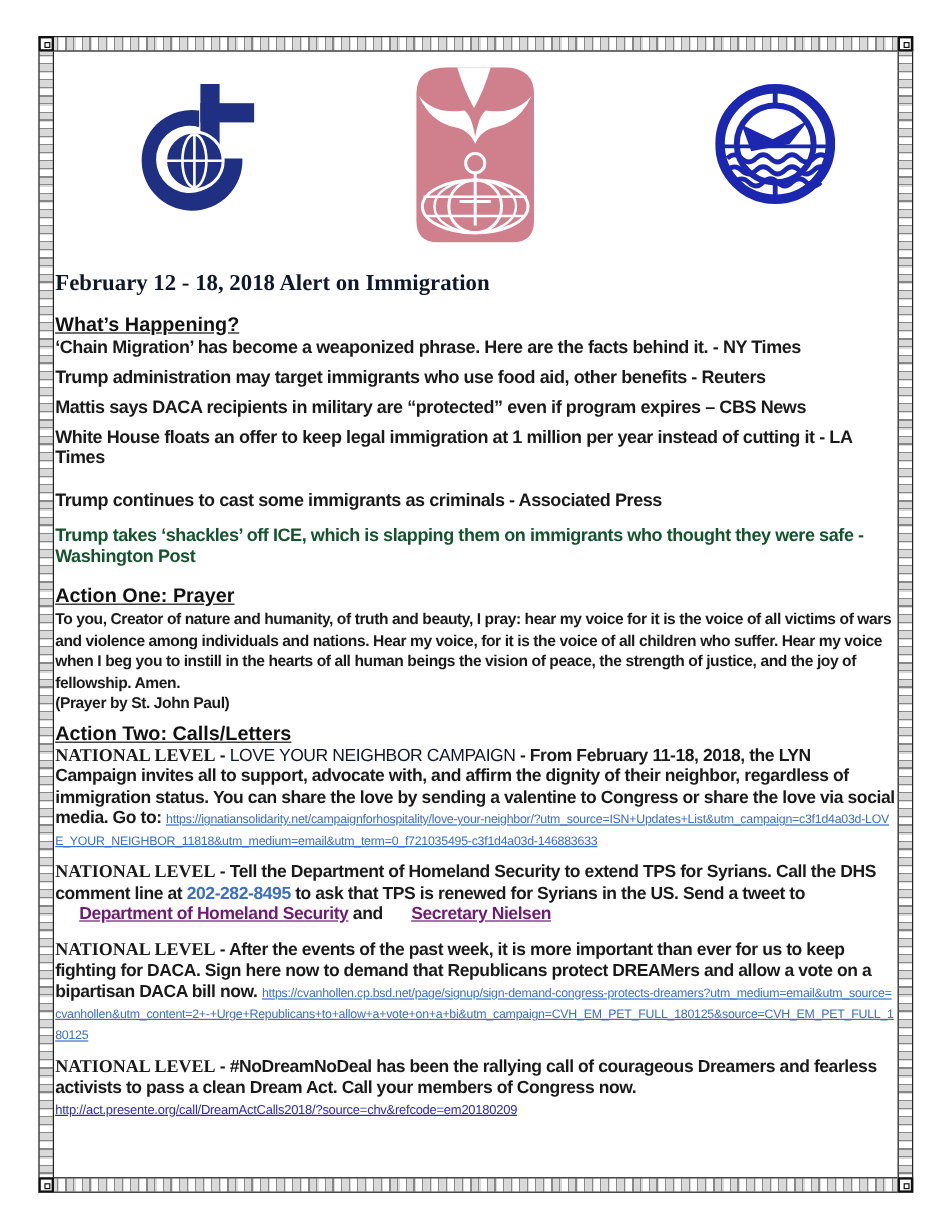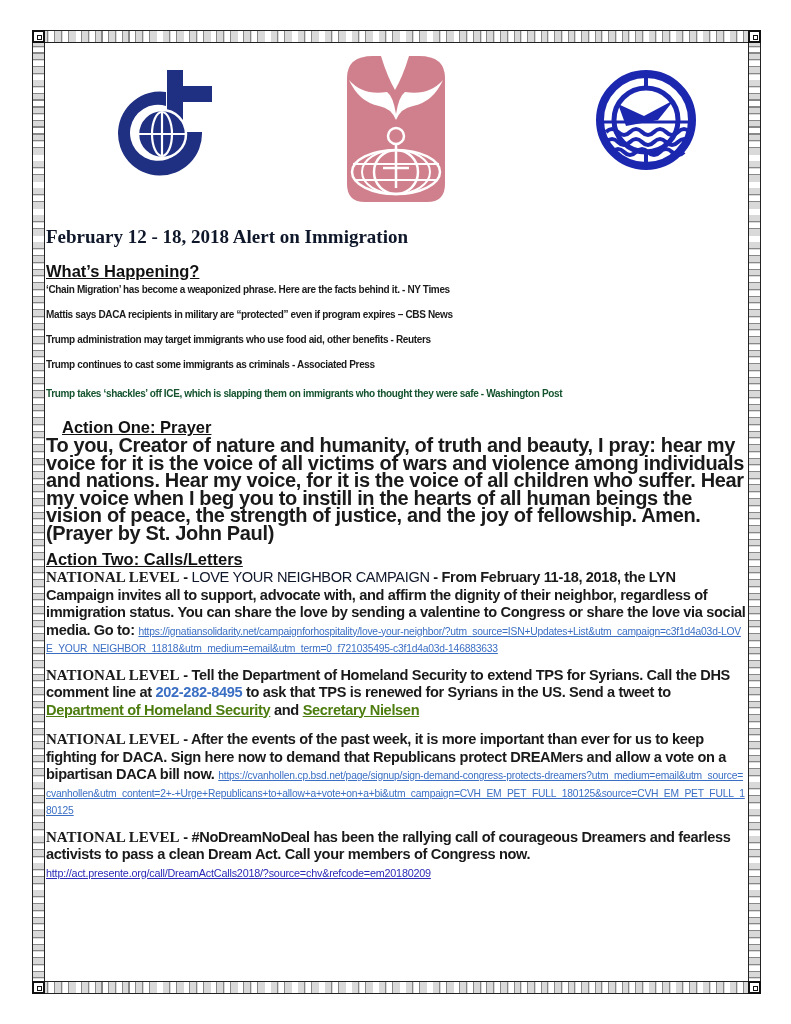--- a/index.html
+++ b/index.html
@@ -26,28 +26,28 @@
   .corner.bl { left: 0; bottom: 0; } .corner.br { right: 0; bottom: 0; }
 
   .logo { position: absolute; }
   .logo-left { left: 106px; top: 70px; width: 106px; height: 106px; }
   .logo-mid { left: 343px; top: 56px; width: 106px; height: 146px; }
   .logo-right { left: 596px; top: 70px; width: 100px; height: 100px; }
 
   .content { position: absolute; left: 46px; top: 226px; width: 700px; }
   .title { text-align: left; font-family: "Liberation Serif", serif; font-weight: bold; font-size: 19px; margin: 0 0 14px 0; color: #0f172a; }
   .section-h { font-family: Liberation Sans, sans-serif; font-weight: bold; font-size: 16.5px; text-decoration: underline; margin: 0; line-height: 19px; color: #111; }
-  .news { font-weight: bold; font-size: 10px; line-height: 17px; letter-spacing: -0.35px; margin: 0; color: #1a1a1a; }
+  .news { font-weight: bold; font-size: 15px; line-height: 17px; letter-spacing: -0.35px; margin: 0; color: #1a1a1a; }
   .news.gray { color: #14532d; }
-  .prayer { font-weight: bold; font-size: 20px; line-height: 17.5px; letter-spacing: -0.35px; margin: 0; }
+  .prayer { font-weight: bold; font-size: 13px; line-height: 17.5px; letter-spacing: -0.35px; margin: 0; }
   .action { font-weight: bold; font-size: 14.6px; line-height: 17.5px; letter-spacing: -0.35px; margin: 0; }
   .lvl { font-family: "Liberation Serif", serif; font-weight: bold; letter-spacing: 0; font-size: 15px; }
   .campaign { color: #0f172a; font-weight: normal; }
   .link-sm { color: #3b6fc4; font-weight: normal; font-size: 10.3px; line-height: 12.5px; letter-spacing: -0.2px; text-decoration: underline; word-break: break-all; }
-  .link-med { color: #4d7c0f; text-decoration: underline; }
+  .link-med { color: #701a75; text-decoration: underline; padding-left: 20px; }
   .phone { color: #3b6fc4; }
   .link-purple { color: #2b2bb8; font-weight: normal; font-size: 10.8px; text-decoration: underline; letter-spacing: -0.2px; }
 </style>
 </head>
 <body>
 
 <div class="frame">
   <div class="bar top"></div>
   <div class="bar bottom"></div>
   <div class="bar left"></div>
@@ -93,26 +93,27 @@
   <path d="M10 62 q6 -6 12 0 t12 0 t12 0 t12 0 t12 0 t12 0 t12 0" fill="none" stroke="#1c27b0" stroke-width="4"></path>
   <path d="M10 72 q6 -6 12 0 t12 0 t12 0 t12 0 t12 0 t12 0 t12 0" fill="none" stroke="#1c27b0" stroke-width="4"></path>
   <path d="M16 82 q6 -6 12 0 t12 0 t12 0 t12 0 t12 0 t12 0" fill="none" stroke="#1c27b0" stroke-width="4"></path>
 </svg>
 
 <div class="content">
   <h1 class="title">February 12 - 18, 2018 Alert on Immigration</h1>
 
   <h2 class="section-h">What’s Happening?</h2>
   <p class="news" style="margin-bottom:8px">‘Chain Migration’ has become a weaponized phrase.  Here are the facts behind it. - NY Times</p>
+  <p class="news" style="margin-bottom:8px">Trump administration may target immigrants who use food aid, other benefits - Reuters</p>
   <p class="news" style="margin-bottom:8px">Mattis says DACA recipients in military are “protected” even if program expires – CBS News</p>
-  <p class="news" style="margin-bottom:8px">Trump administration may target immigrants who use food aid, other benefits - Reuters</p>
+  <p class="news" style="margin-bottom:19px">White House floats an offer to keep legal immigration at 1 million per year instead of cutting it - LA Times</p>
   <p class="news" style="margin-bottom:12px">Trump continues to cast some immigrants as criminals - Associated Press</p>
   <p class="news gray" style="margin-bottom:16px">Trump takes ‘shackles’ off ICE, which is slapping them on immigrants who thought they were safe - Washington Post</p>
 
-  <h2 class="section-h" style="padding-left:16px">Action One:  Prayer </h2>
+  <h2 class="section-h" style="padding-left:0">Action One:  Prayer </h2>
   <p class="prayer">To you, Creator of nature and humanity, of truth and beauty, I pray: hear my voice for it is the voice of all victims of wars and violence among individuals and nations. Hear my voice, for it is the voice of all children who suffer. Hear my voice when I beg you to instill in the hearts of all human beings the vision of peace, the strength of justice, and the joy of fellowship.  Amen.</p>
   <p class="prayer" style="margin-bottom:8px">(Prayer by St. John Paul)</p>
 
   <h2 class="section-h">Action Two:  Calls/Letters</h2>
 
   <p class="action" style="margin-bottom:10px">
     <span class="lvl">NATIONAL LEVEL</span><span> - </span><span class="campaign">LOVE YOUR NEIGHBOR CAMPAIGN</span><span> - From February 11-18, 2018, the LYN Campaign invites all to support, advocate with, and affirm the dignity of their neighbor, regardless of immigration status.  You can share the love by sending a valentine to Congress or share the love via social media.  Go to: </span><span class="link-sm">https://ignatiansolidarity.net/campaignforhospitality/love-your-neighbor/?utm_source=ISN+Updates+List&amp;utm_campaign=c3f1d4a03d-LOVE_YOUR_NEIGHBOR_11818&amp;utm_medium=email&amp;utm_term=0_f721035495-c3f1d4a03d-146883633</span>
   </p>
 
   <p class="action" style="margin-bottom:12px">

